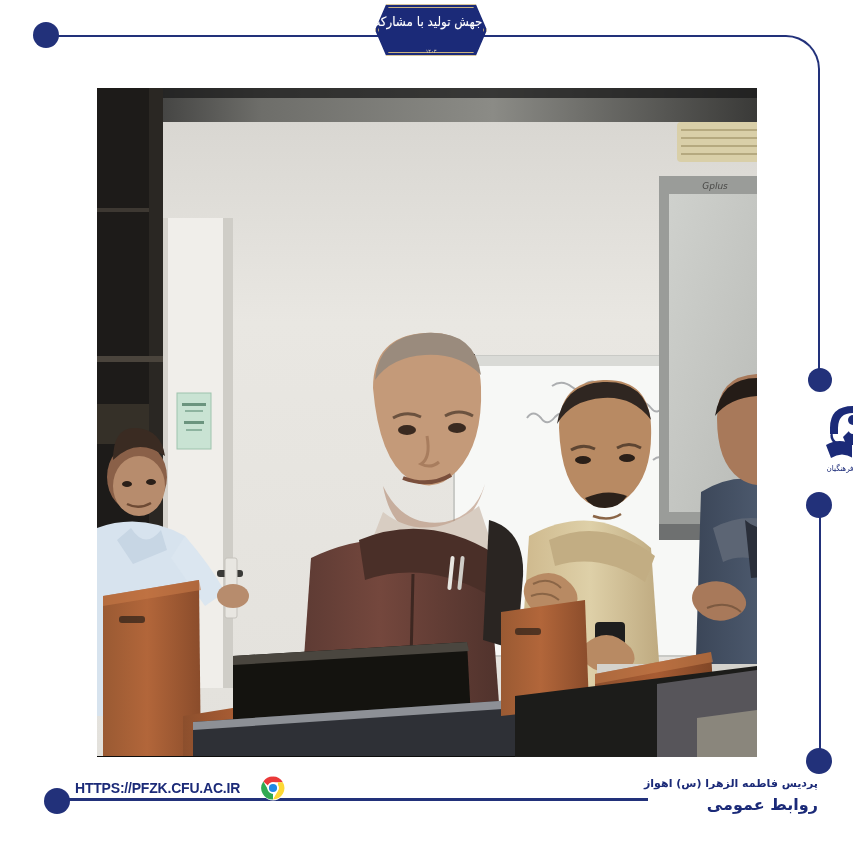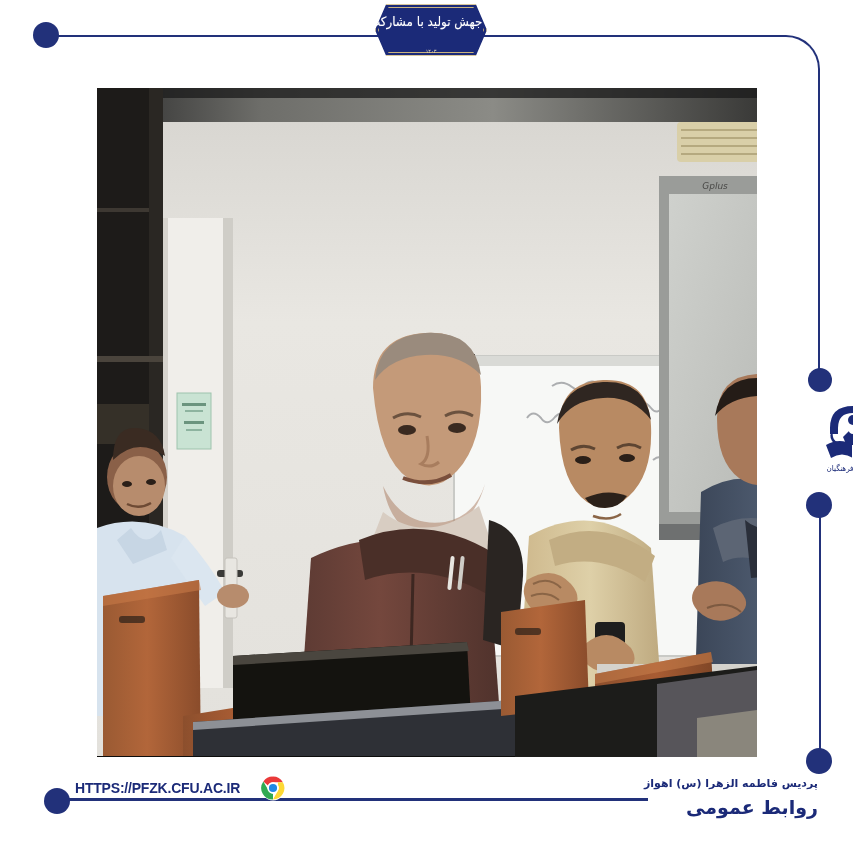--- a/index.html
+++ b/index.html
@@ -129,21 +129,21 @@
   }
   .footer-fa{
     position:absolute;
     right:35px;top:776px;
     text-align:right;
     color:#1b2a78;
     font-family:"DejaVu Sans", sans-serif;
     line-height:1.5;
   }
   .footer-fa .l1{font-size:11px;font-weight:bold;white-space:nowrap;}
-  .footer-fa .l2{font-size:19px;font-weight:bold;white-space:nowrap;}
+  .footer-fa .l2{font-size:16px;font-weight:bold;white-space:nowrap;}
 </style>
 </head>
 <body>
 
 <div class="stage">
 
   <div class="frame-line"></div>
   <div class="dot dot-tl"></div>
   <div class="dot dot-right-mid"></div>
 

